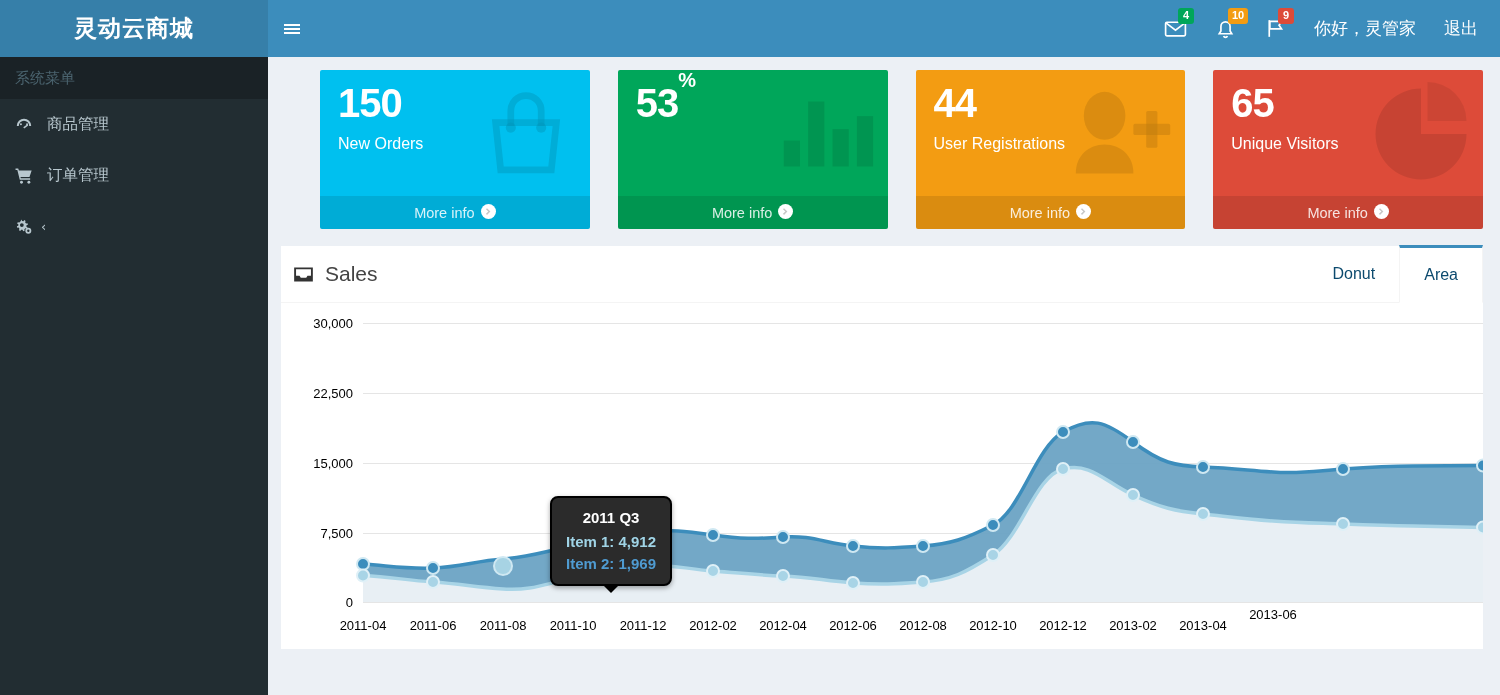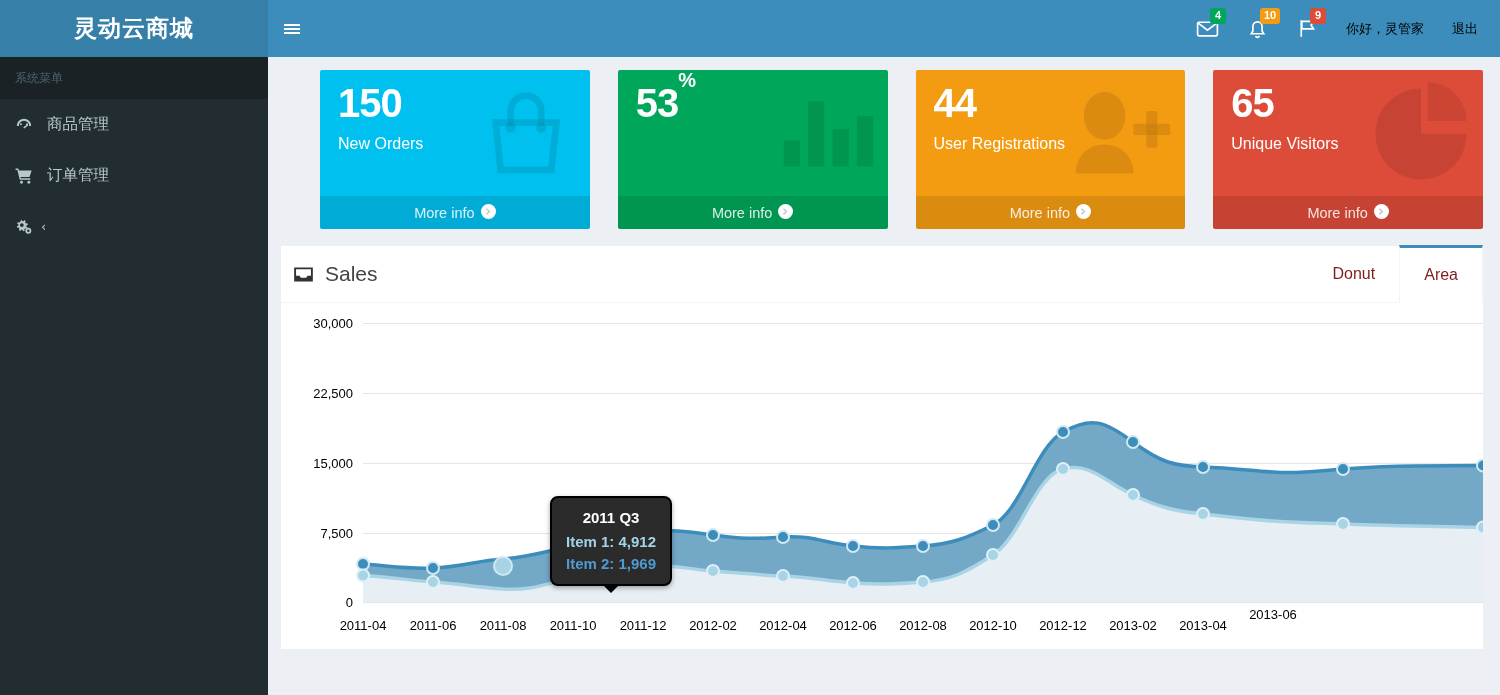--- a/index.html
+++ b/index.html
@@ -22,21 +22,21 @@
     background: #367fa9;
     color: #fff;
     display: flex; align-items: center; justify-content: center;
     font-size: 23px; font-weight: bold;
     letter-spacing: 1px;
   }
   .sidebar-section {
     height: 42px;
     background: #1a2226;
     color: #4b646f;
-    font-size: 12px;
+    font-size: 15px;
     display: flex; align-items: center;
     padding-left: 15px;
   }
   .menu { list-style: none; }
   .menu li {
     position: relative;
     height: 51px;
     display: flex; align-items: center;
     padding: 0 12px 0 15px;
     color: #b8c7ce;
@@ -80,21 +80,21 @@
     cursor: pointer; color: #fff;
   }
   .hicon svg { display: block; }
   .hbadge {
     position: absolute; top: 8px; left: 28px;
     color: #fff; font-size: 11px; font-weight: bold;
     border-radius: 3px; padding: 1px 4px; line-height: 1.25;
     min-width: 16px; text-align: center;
   }
   .hgreet, .hlogout {
-    color: #000000; font-size: 13px; padding: 0 14px;
+    color: #ffffff; font-size: 17px; padding: 0 14px;
     cursor: pointer; white-space: nowrap;
   }
   .hlogout { padding-right: 22px; }
 
   
   .content {
     position: absolute; left: 268px; top: 57px;
     width: 1232px; height: 638px;
     background: #ecf0f5;
     padding: 13px 17px 0 13px;
@@ -143,21 +143,21 @@
   .box-title {
     font-size: 21px; color: #444; display: flex; align-items: center; gap: 11px;
   }
   .box-title .t-icon { color: #333; display: flex; align-items: center; }
   .tabs {
     position: absolute; right: 0; top: 0; height: 57px;
     display: flex; align-items: stretch;
   }
   .tab {
     display: flex; align-items: center; padding: 0 24px;
-    font-size: 16px; color: #7f1d1d; cursor: pointer;
+    font-size: 16px; color: #0c4a6e; cursor: pointer;
     background: transparent;
     border-bottom: 1px solid #f4f4f4;
   }
   .tab.active {
     background: #fff;
     border-top: 3px solid #3c8dbc;
     border-left: 1px solid #f4f4f4;
     border-right: 1px solid #f4f4f4;
     border-bottom: 1px solid #fff;
     margin-top: -1px;

